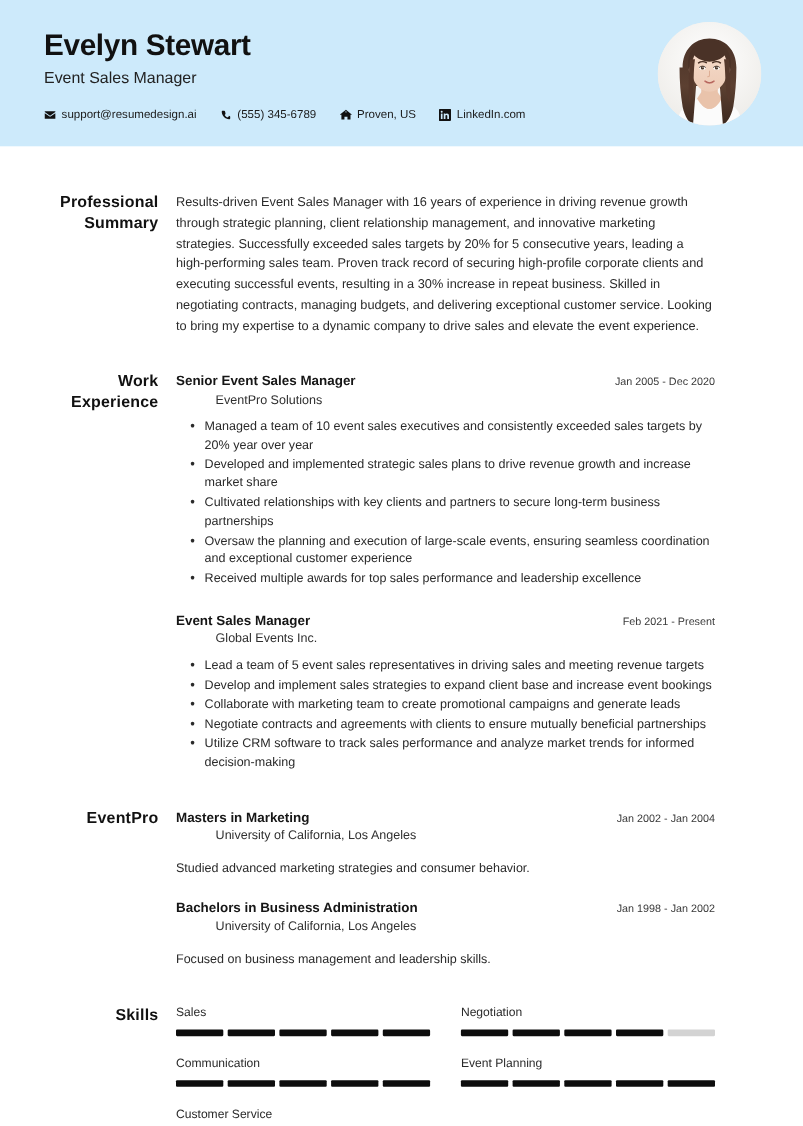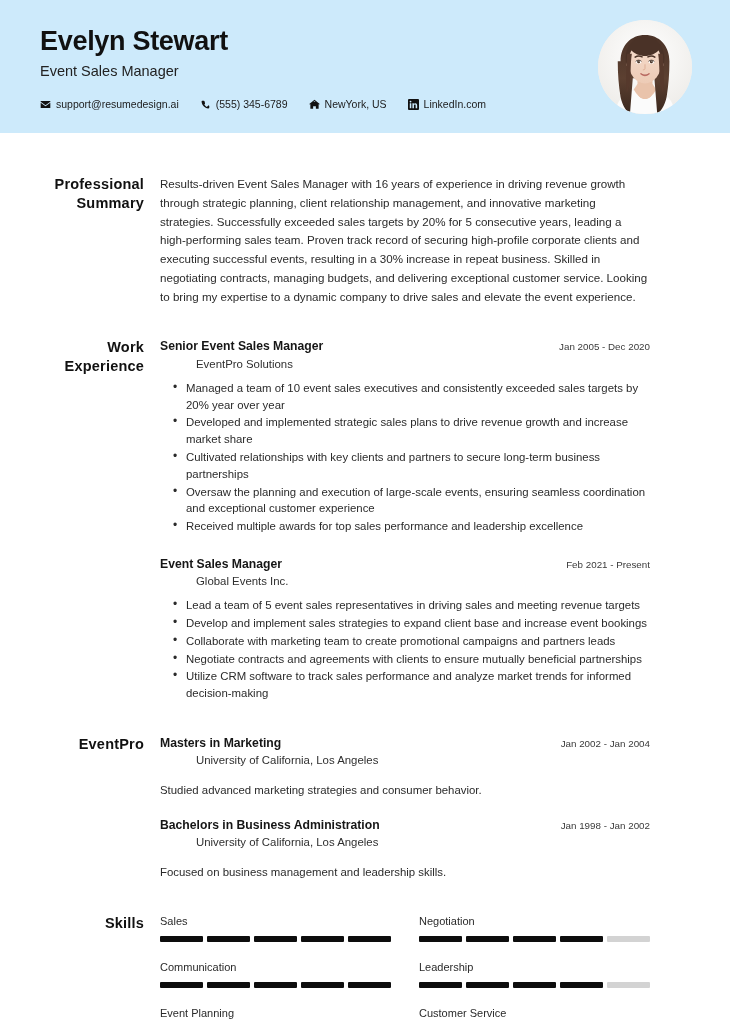--- a/index.html
+++ b/index.html
@@ -215,21 +215,21 @@
               </svg>
           </span>
           <span>(555) 345-6789</span>
         </div>
         <div class="contact-item">
           <span>
             <svg width="11" height="11" viewBox="0 0 16 16">
                 <path fill="#111" d="M8 1L0 7.6h2V14h4v-3.6h4V14h4V7.6h2L8 1zm0 2.2l1.6 1.3H6.4L8 3.2z"></path>
               </svg>
           </span>
-          <span>NewYork, US</span>
+          <span>Proven, US</span>
         </div>
         <div class="contact-item">
           <span>
             <svg width="11" height="11" viewBox="0 0 16 16">
                 <rect width="16" height="16" rx="1.5" fill="#111"></rect>
                 <rect x="2.6" y="6.2" width="2.2" height="7.2" fill="#cdeafb"></rect>
                 <circle cx="3.7" cy="3.8" r="1.3" fill="#cdeafb"></circle>
                 <path fill="#cdeafb" d="M6.4 6.2h2.1v1h.03c.3-.55 1.03-1.13 2.12-1.13 2.27 0 2.69 1.45 2.69 3.34v3.99h-2.24V9.86c0-.81-.02-1.86-1.14-1.86-1.14 0-1.31.88-1.31 1.8v3.6H6.4V6.2z"></path>
               </svg>
           </span>
@@ -323,21 +323,21 @@
 
         <div class="entry">
           <div class="entry-head">
             <div class="entry-role">Event Sales Manager</div>
             <div class="entry-date">Feb 2021 - Present</div>
           </div>
           <div class="entry-org">Global Events Inc.</div>
           <ul class="bullets">
             <li>Lead a team of 5 event sales representatives in driving sales and meeting revenue targets</li>
             <li>Develop and implement sales strategies to expand client base and increase event bookings</li>
-            <li>Collaborate with marketing team to create promotional campaigns and partners leads</li>
+            <li>Collaborate with marketing team to create promotional campaigns and generate leads</li>
             <li>Negotiate contracts and agreements with clients to ensure mutually beneficial partnerships</li>
             <li>Utilize CRM software to track sales performance and analyze market trends for informed decision-making</li>
           </ul>
         </div>
 
       </div>
     </div>
 
     <div class="section edu-sec">
       <div class="sec-label">EventPro</div>
@@ -392,30 +392,20 @@
               <div class="skill-name">Communication</div>
               <div class="skill-bar">
                 <div class="seg on"></div>
                 <div class="seg on"></div>
                 <div class="seg on"></div>
                 <div class="seg on"></div>
                 <div class="seg on"></div>
               </div>
             </div>
             <div class="skill">
-              <div class="skill-name">Leadership</div>
-              <div class="skill-bar">
-                <div class="seg on"></div>
-                <div class="seg on"></div>
-                <div class="seg on"></div>
-                <div class="seg on"></div>
-                <div class="seg"></div>
-              </div>
-            </div>
-            <div class="skill">
               <div class="skill-name">Event Planning</div>
               <div class="skill-bar">
                 <div class="seg on"></div>
                 <div class="seg on"></div>
                 <div class="seg on"></div>
                 <div class="seg on"></div>
                 <div class="seg on"></div>
               </div>
             </div>
             <div class="skill">

